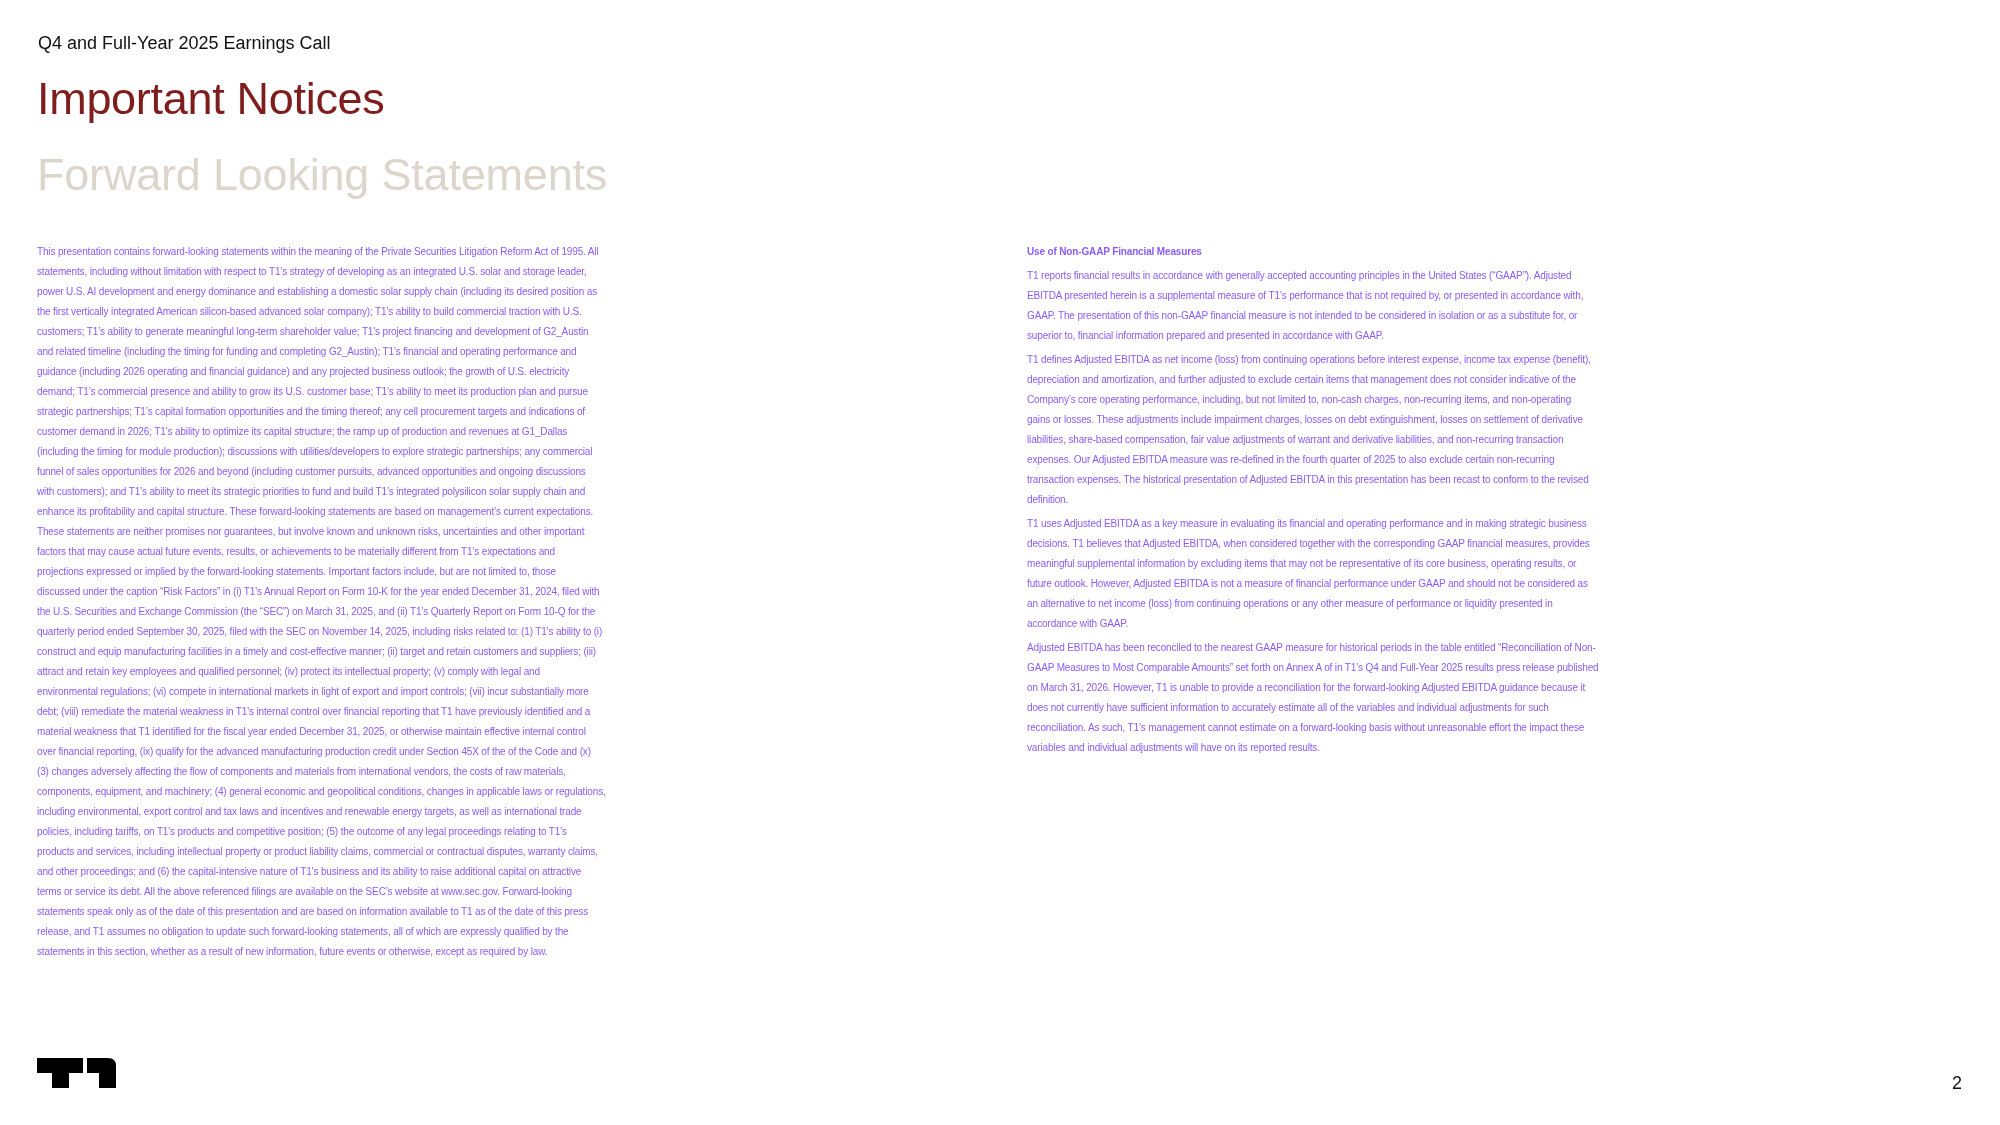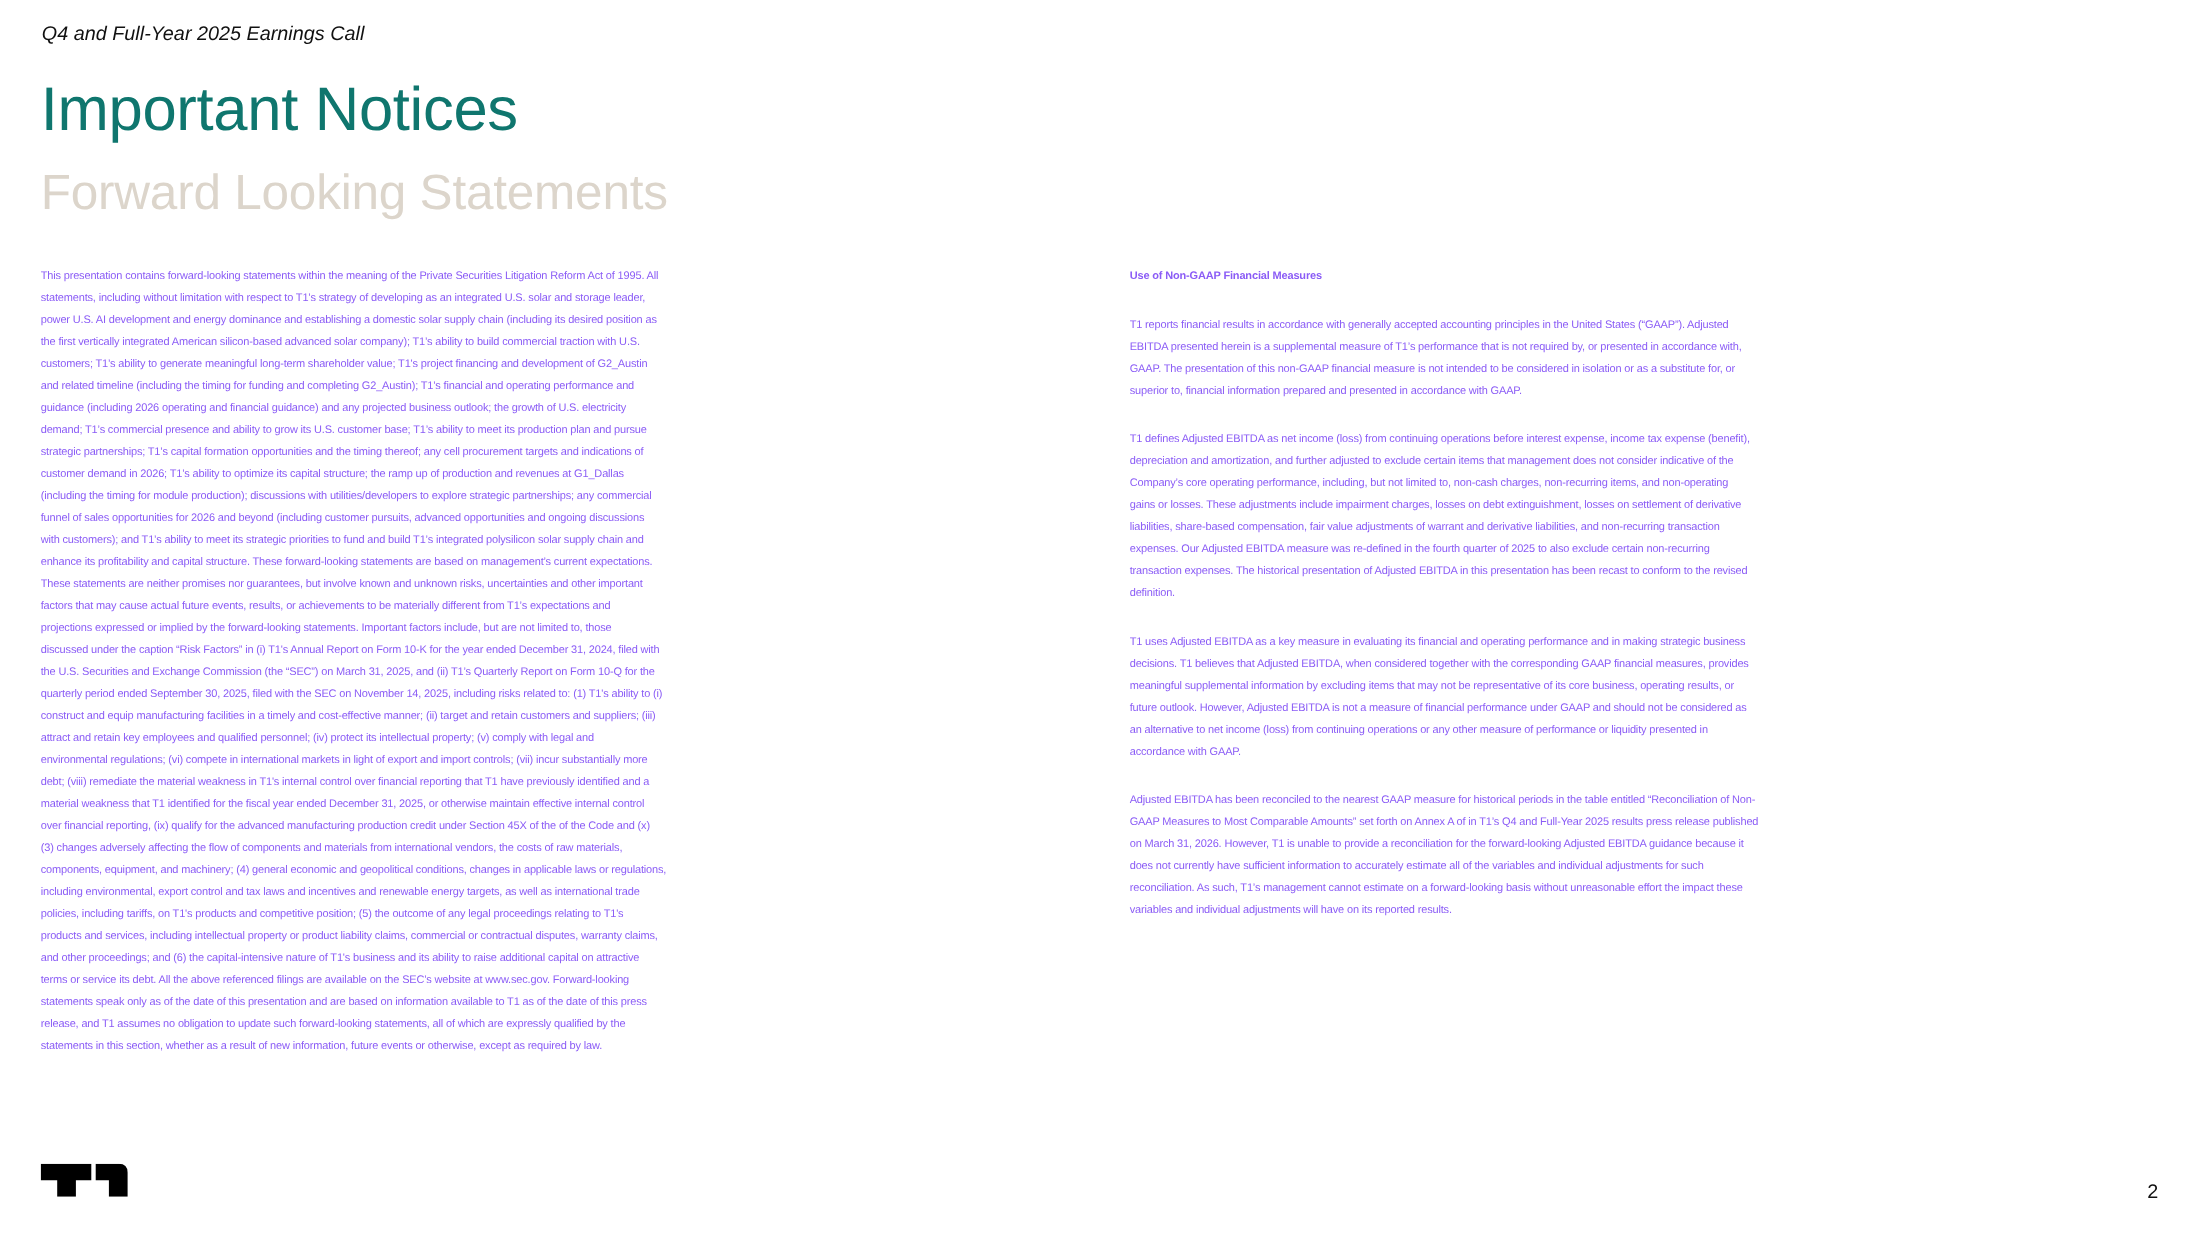--- a/index.html
+++ b/index.html
@@ -2,45 +2,44 @@
 <html><head>
 <meta charset="utf-8">
 <style>
   html, body { margin: 0; padding: 0; }
   body {
     width: 2000px; height: 1125px; position: relative; overflow: hidden;
     background: #ffffff; color: #111111;
     font-family: "Liberation Sans", sans-serif;
   }
   .header-label {
-    position: absolute; left: 38px; top: 19px;
+    position: absolute; left: 38px; top: 32px;
     font-size: 18px; line-height: 22px; color: #111;
     white-space: nowrap;
-    font-style: italic;
   }
   .page-title {
     position: absolute; left: 37px; top: 72px;
-    font-size: 56px; line-height: 54px; color: #0f766e;
+    font-size: 45px; line-height: 54px; color: #7f1d1d;
     white-space: nowrap; letter-spacing: -0.3px;
   }
   .page-subtitle {
     position: absolute; left: 37px; top: 148px;
     font-size: 45px; line-height: 54px; color: #DCD5CB;
     white-space: nowrap; letter-spacing: -0.2px;
   }
   .col {
     position: absolute; top: 242px;
     font-size: 10px; line-height: 20px; color: #8b5cf6;
     letter-spacing: -0.15px;
   }
   .col-left { left: 37px; width: 910px; }
   .col-right { left: 1027px; width: 920px; }
   .line { white-space: nowrap; height: 20px; }
   .section-heading { font-weight: bold; height: 20px; white-space: nowrap; }
-  .para { margin-top: 24px; }
+  .para { margin-top: 4px; }
   .logo {
     position: absolute; left: 37px; top: 1058px; width: 80px; height: 30px;
   }
   .page-number {
     position: absolute; left: 1952px; top: 1072px;
     font-size: 18px; line-height: 22px; color: #111;
   }
 </style>
 </head>
 <body>

